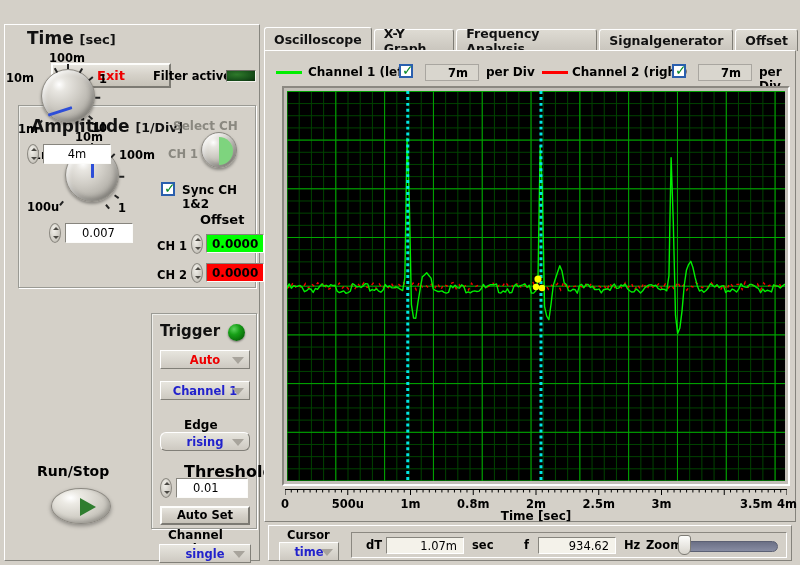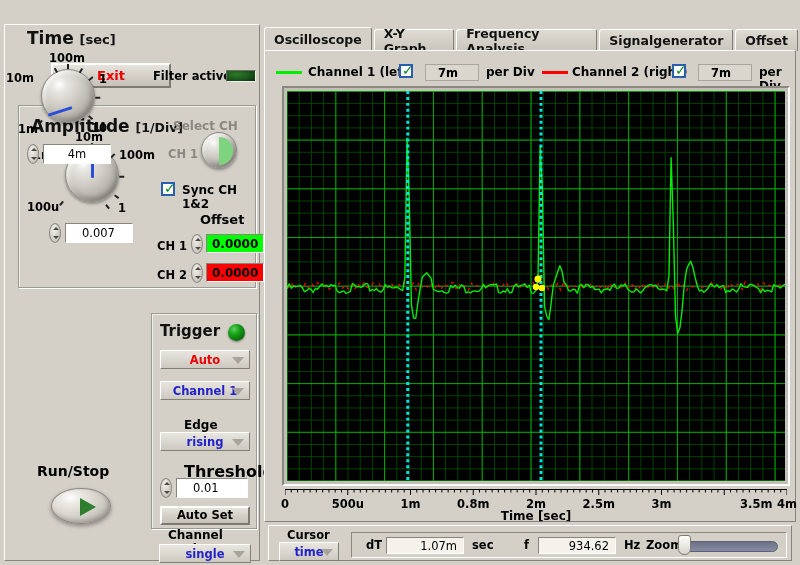--- a/index.html
+++ b/index.html
@@ -149,21 +149,21 @@
   .tab.active{ height:24px; background:#d4d0c8; border-bottom:1px solid #d4d0c8; }
   .tabpane{ position:absolute; left:264px; top:50px; width:532px; height:472px;
      background:#d4d0c8; border-top:1px solid #fff; border-left:1px solid #fff;
      border-right:1px solid #85837c; border-bottom:1px solid #85837c; }
 
   .legend-line{ position:absolute; height:3px; }
   .leg-lbl{ position:absolute; font-size:12px; font-weight:bold; color:#000;}
   .pdiv{ position:absolute; width:54px; height:17px;
      background:#d9d6ce; border:1px solid #a9a6a0;
      font-size:11.5px; font-weight:bold; display:flex; align-items:center;
-     justify-content:flex-end; padding-right:20px; }
+     justify-content:flex-end; padding-right:10px; }
 
   
   #plot-frame{ position:absolute; left:282px; top:86px; width:508px; height:400px;
      border-top:2px solid #8b8881; border-left:2px solid #8b8881;
      border-right:2px solid #fff; border-bottom:2px solid #fff; background:#c3bfb8; padding:3px;}
   #plot{ position:relative; width:100%; height:100%; background:#000;
      overflow:hidden; }
   #axis-ticks{ position:absolute; left:285px; top:489px; width:502px; height:7px; }
   .xlab{ position:absolute; top:497px; font-size:11.5px; font-weight:bold; color:#000; transform:translateX(-50%);}
   #xtitle{ position:absolute; left:536px; top:509px; font-size:12px; font-weight:bold; transform:translateX(-50%);}
@@ -281,21 +281,21 @@
 
       <div class="ddn red" style="left:8px;top:36px;width:90px;">
         <span>Auto</span>
         <span class="arr"></span>
       </div>
       <div class="ddn blue" style="left:8px;top:67px;width:90px;">
         <span>Channel 1</span>
         <span class="arr"></span>
       </div>
       <div id="edge-lbl">Edge</div>
-      <div class="ddn blue" style="left:8px;top:118px;width:90px;">
+      <div class="ddn blue" style="left:8px;top:118px;width:90px;border-radius:6px;">
         <span>rising</span>
         <span class="arr"></span>
       </div>
       <div id="thr-lbl">Threshold</div>
       <div class="spin" style="left:8px;top:164px;"></div>
       <div class="tfield left" style="left:24px;top:164px;width:72px;height:20px;">0.01</div>
       <div class="btn3d" style="position:absolute;left:8px;top:192px;width:90px;height:19px;font-size:11.5px;line-height:15px;">Auto Set</div>
     </div>
 
     <div id="run-lbl">Run/Stop</div>

